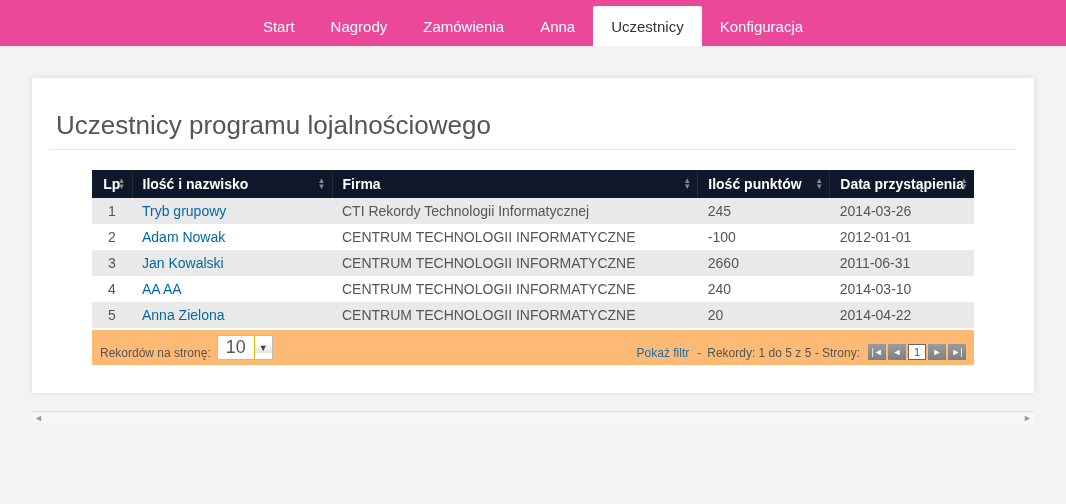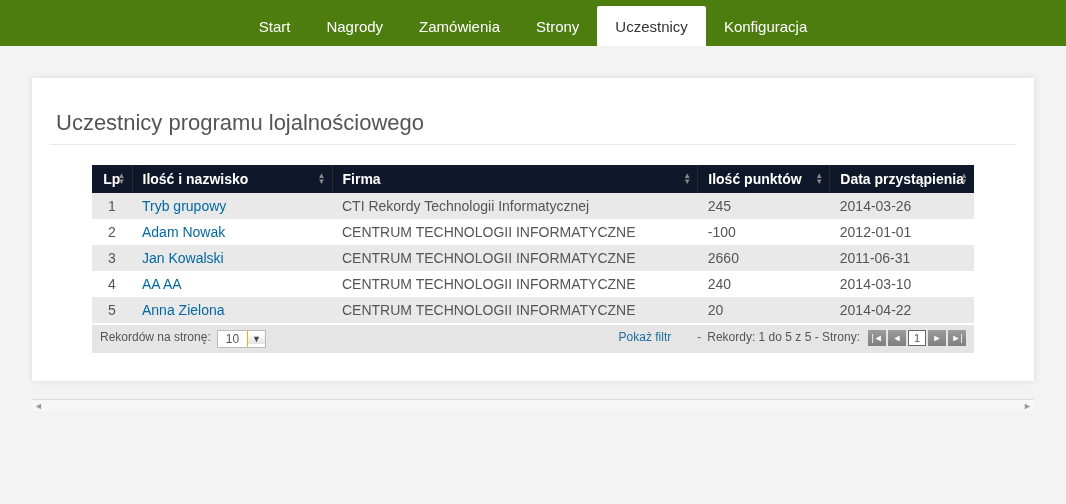--- a/index.html
+++ b/index.html
@@ -5,21 +5,21 @@
     * { margin: 0; padding: 0; box-sizing: border-box; }
     body {
       font-family: "Segoe UI", Tahoma, Arial, sans-serif;
       background: #f3f3f3;
       color: #444;
       width: 1066px;
       height: 504px;
       overflow: hidden;
     }
     .topbar {
-      background: #4d7c0f;
+      background: #ec4899;
       height: 46px;
       display: flex;
       justify-content: center;
       align-items: flex-start;
     }
     .topbar .nav {
       display: flex;
       height: 100%;
     }
     .topbar .nav-item {
@@ -38,21 +38,21 @@
       border-radius: 2px 2px 0 0;
     }
     .panel {
       background: #fff;
       margin: 32px 32px 10px 32px;
       padding: 32px 18px 28px 18px;
       box-shadow: 0 0 6px rgba(0,0,0,0.1);
       position: relative;
     }
     .page-title {
-      font-size: 22px;
+      font-size: 26px;
       font-weight: normal;
       color: #555;
       margin: 0 0 8px 6px;
     }
     .divider {
       border: none;
       border-top: 1px solid #e9e9e9;
       margin: 0 0 20px 0;
     }
     .table-wrap {
@@ -89,51 +89,51 @@
     tbody tr:nth-child(even) { background: #fff; }
     tbody td {
       padding: 5px 10px;
       color: #555;
       white-space: nowrap;
       overflow: hidden;
     }
     tbody td a { color: #0369a1; text-decoration: none; }
     .table-footer {
       display: flex;
-      align-items: flex-start;
-      background: #e5e5e5;
+      align-items: flex-end;
+      background: #fdba74;
       padding: 5px 8px;
       margin-top: 2px;
       font-size: 12px;
       color: #555;
     }
     .pagesize-label { margin-right: 6px; }
     .pagesize-box {
       display: inline-flex;
       align-items: center;
       border: 1px solid #bbb;
       background: #fff;
     }
     .pagesize-val {
       padding: 1px 8px;
-      font-size: 12px;
+      font-size: 18px;
       border-right: 1px solid #eab308;
     }
     .pagesize-btn {
       font-size: 9px;
       padding: 0 4px;
       color: #444;
       cursor: pointer;
       background: linear-gradient(#fdfdfd, #e4e4e4);
     }
     .filter-link {
       color: #1a6ea0;
       text-decoration: none;
       margin-left: auto;
-      margin-right: 20px;
+      margin-right: 2px;
       cursor: pointer;
     }
     .dash { margin: 0 6px; color: #666; }
     .records-info { margin-right: 8px; }
     .pager { display: inline-flex; gap: 2px; }
     .pager .pbtn {
       background: linear-gradient(#9b9b9b, #7f7f7f);
       color: #fff;
       width: 18px;
       height: 16px;
@@ -176,21 +176,21 @@
     .col-date { width: 140px; }
   </style>
 </head>
 <body>
 
 <div class="topbar">
   <div class="nav">
     <div class="nav-item">Start</div>
     <div class="nav-item">Nagrody</div>
     <div class="nav-item">Zamówienia</div>
-    <div class="nav-item">Strony</div>
+    <div class="nav-item">Anna</div>
     <div class="nav-item active">Uczestnicy</div>
     <div class="nav-item">Konfiguracja</div>
   </div>
 </div>
 
 <div class="panel">
   <h1 class="page-title">Uczestnicy programu lojalnościowego</h1>
   <hr class="divider">
   <div class="table-wrap">
     <table>

